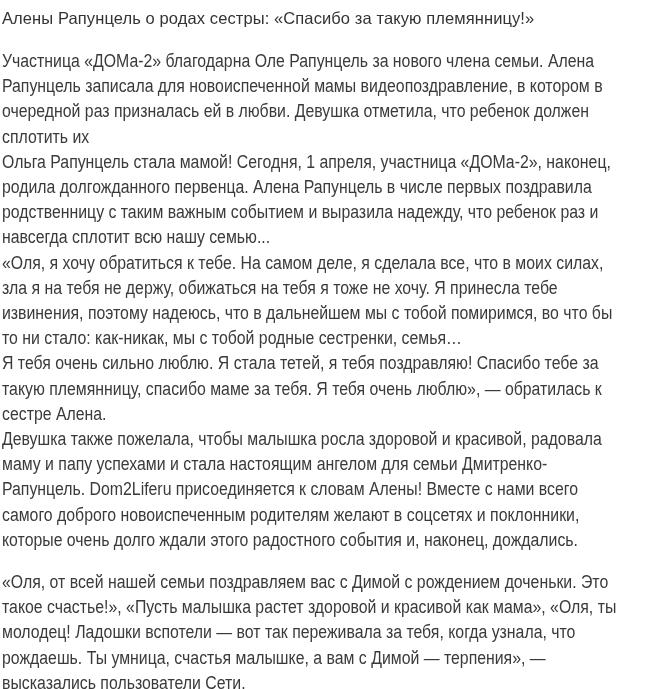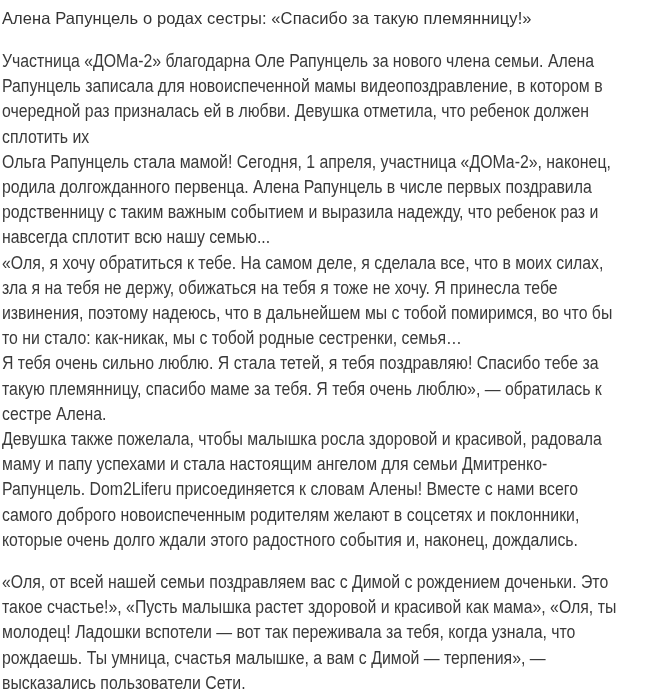--- a/index.html
+++ b/index.html
@@ -44,21 +44,21 @@
     white-space:pre-line;
   }
   .body-text p.gap-top{
     margin-top:17px;
   }
 </style>
 </head>
 <body>
 
 <div class="page">
-  <h1 class="title">Алена Рапунцель о родах сестры: «Спасибо за такую племянницу!»</h1>
+  <h1 class="title">Алены Рапунцель о родах сестры: «Спасибо за такую племянницу!»</h1>
 
   <div class="body-text">
     <p>Участница «ДОМа-2» благодарна Оле Рапунцель за нового члена семьи. Алена
 Рапунцель записала для новоиспеченной мамы видеопоздравление, в котором в
 очередной раз призналась ей в любви. Девушка отметила, что ребенок должен
 сплотить их</p>
     <p>Ольга Рапунцель стала мамой! Сегодня, 1 апреля, участница «ДОМа-2», наконец,
 родила долгожданного первенца. Алена Рапунцель в числе первых поздравила
 родственницу с таким важным событием и выразила надежду, что ребенок раз и
 навсегда сплотит всю нашу семью...</p>

